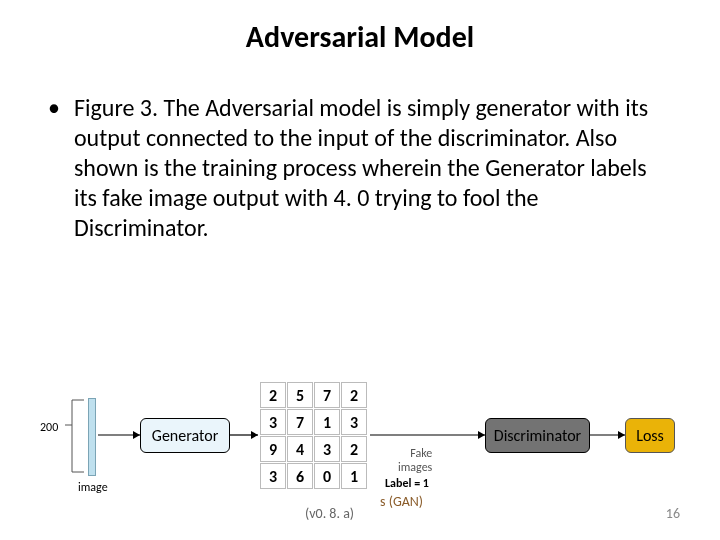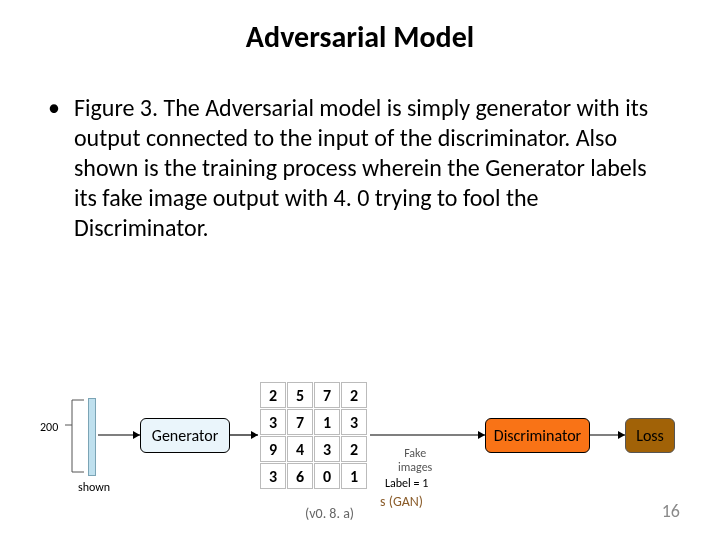--- a/index.html
+++ b/index.html
@@ -9,39 +9,39 @@
 .bullet{display:flex}
 .bullet-mark{margin-right:14px}
 .figure{position:absolute;left:40px;bottom:30px;width:640px;height:130px}
 .figure .block{position:absolute;background:#fff;border:1.5px solid #000;border-radius:6px;font-size:16px;display:flex;align-items:center;justify-content:center}
 .figure svg{position:absolute;left:0;top:0}
 .figure .lbl{position:absolute;font-size:12px;color:#000}
 .noise{position:absolute;width:8px;background:#bfe0ee;border:1px solid #7ba4b5}
 .grid{position:absolute;display:grid;grid-template-columns:repeat(4,26px);grid-template-rows:repeat(4,26px);gap:1px}
 .cell{width:26px;height:26px;background:#fff;border:1px solid #bbb;display:flex;align-items:center;justify-content:center;font-size:16px;font-weight:700;color:#000}
 .footer-ref{position:absolute;font-size:14px;color:#8a5c2a}
-.pagenum{position:absolute;right:40px;bottom:18px;font-size:18px;color:#8a8a8a}
+.pagenum{position:absolute;right:40px;bottom:18px;font-size:14px;color:#8a8a8a}
 </style>
 </head>
 <body>
 
 <div class="title">Adversarial Model</div>
 
 <div class="body-text">
   <div class="bullet">
     <span class="bullet-mark">•</span>
     <span>Figure 3. The Adversarial model is simply generator with its output connected to the input of the discriminator. Also shown is the training process wherein the Generator labels its fake image output with 4. 0 trying to fool the Discriminator.</span>
   </div>
 </div>
 
 <div class="figure">
 
   <div class="lbl" style="left:0;top:40px">200</div>
   <div class="noise" style="left:48px;top:18px;height:78px"></div>
-  <div class="lbl" style="left:38px;top:100px">shown</div>
+  <div class="lbl" style="left:38px;top:100px">image</div>
 
   <svg width="640" height="130">
     <path d="M25 45 L32 45 L32 20 L44 20 M32 45 L32 92 L44 92" stroke="#555" fill="none" stroke-width="1"></path>
 
     <line x1="58" y1="55" x2="100" y2="55" stroke="#000" stroke-width="1.2"></line>
     <polygon points="100,55 93,51 93,59" fill="#000"></polygon>
 
     <line x1="190" y1="55" x2="218" y2="55" stroke="#000" stroke-width="1.2"></line>
     <polygon points="218,55 211,51 211,59" fill="#000"></polygon>
 
@@ -66,23 +66,23 @@
     <div class="cell">9</div>
     <div class="cell">4</div>
     <div class="cell">3</div>
     <div class="cell">2</div>
     <div class="cell">3</div>
     <div class="cell">6</div>
     <div class="cell">0</div>
     <div class="cell">1</div>
   </div>
 
-  <div class="lbl" style="left:358px;top:66px;white-space:pre;text-align:center;color:#555">Fake
+  <div class="lbl" style="left:358px;top:66px;white-space:pre;text-align:right;color:#555">Fake
 images</div>
-  <div class="lbl" style="left:345px;top:96px;font-weight:400">Label = 1</div>
+  <div class="lbl" style="left:345px;top:96px;font-weight:700">Label = 1</div>
 
-  <div class="block" style="left:445px;top:38px;width:105px;height:35px;background:#f97316">Discriminator</div>
-  <div class="block" style="left:585px;top:38px;width:50px;height:35px;background:#a16207;border-color:#555">Loss</div>
+  <div class="block" style="left:445px;top:38px;width:105px;height:35px;background:#737373">Discriminator</div>
+  <div class="block" style="left:585px;top:38px;width:50px;height:35px;background:#eab308;border-color:#555">Loss</div>
 </div>
 
 <div class="footer-ref" style="left:380px;bottom:30px">s (GAN)</div>
 <div class="footer-ref" style="left:305px;bottom:18px;color:#666">(v0. 8. a)</div>
 <div class="pagenum">16</div>
 
 </body></html>

